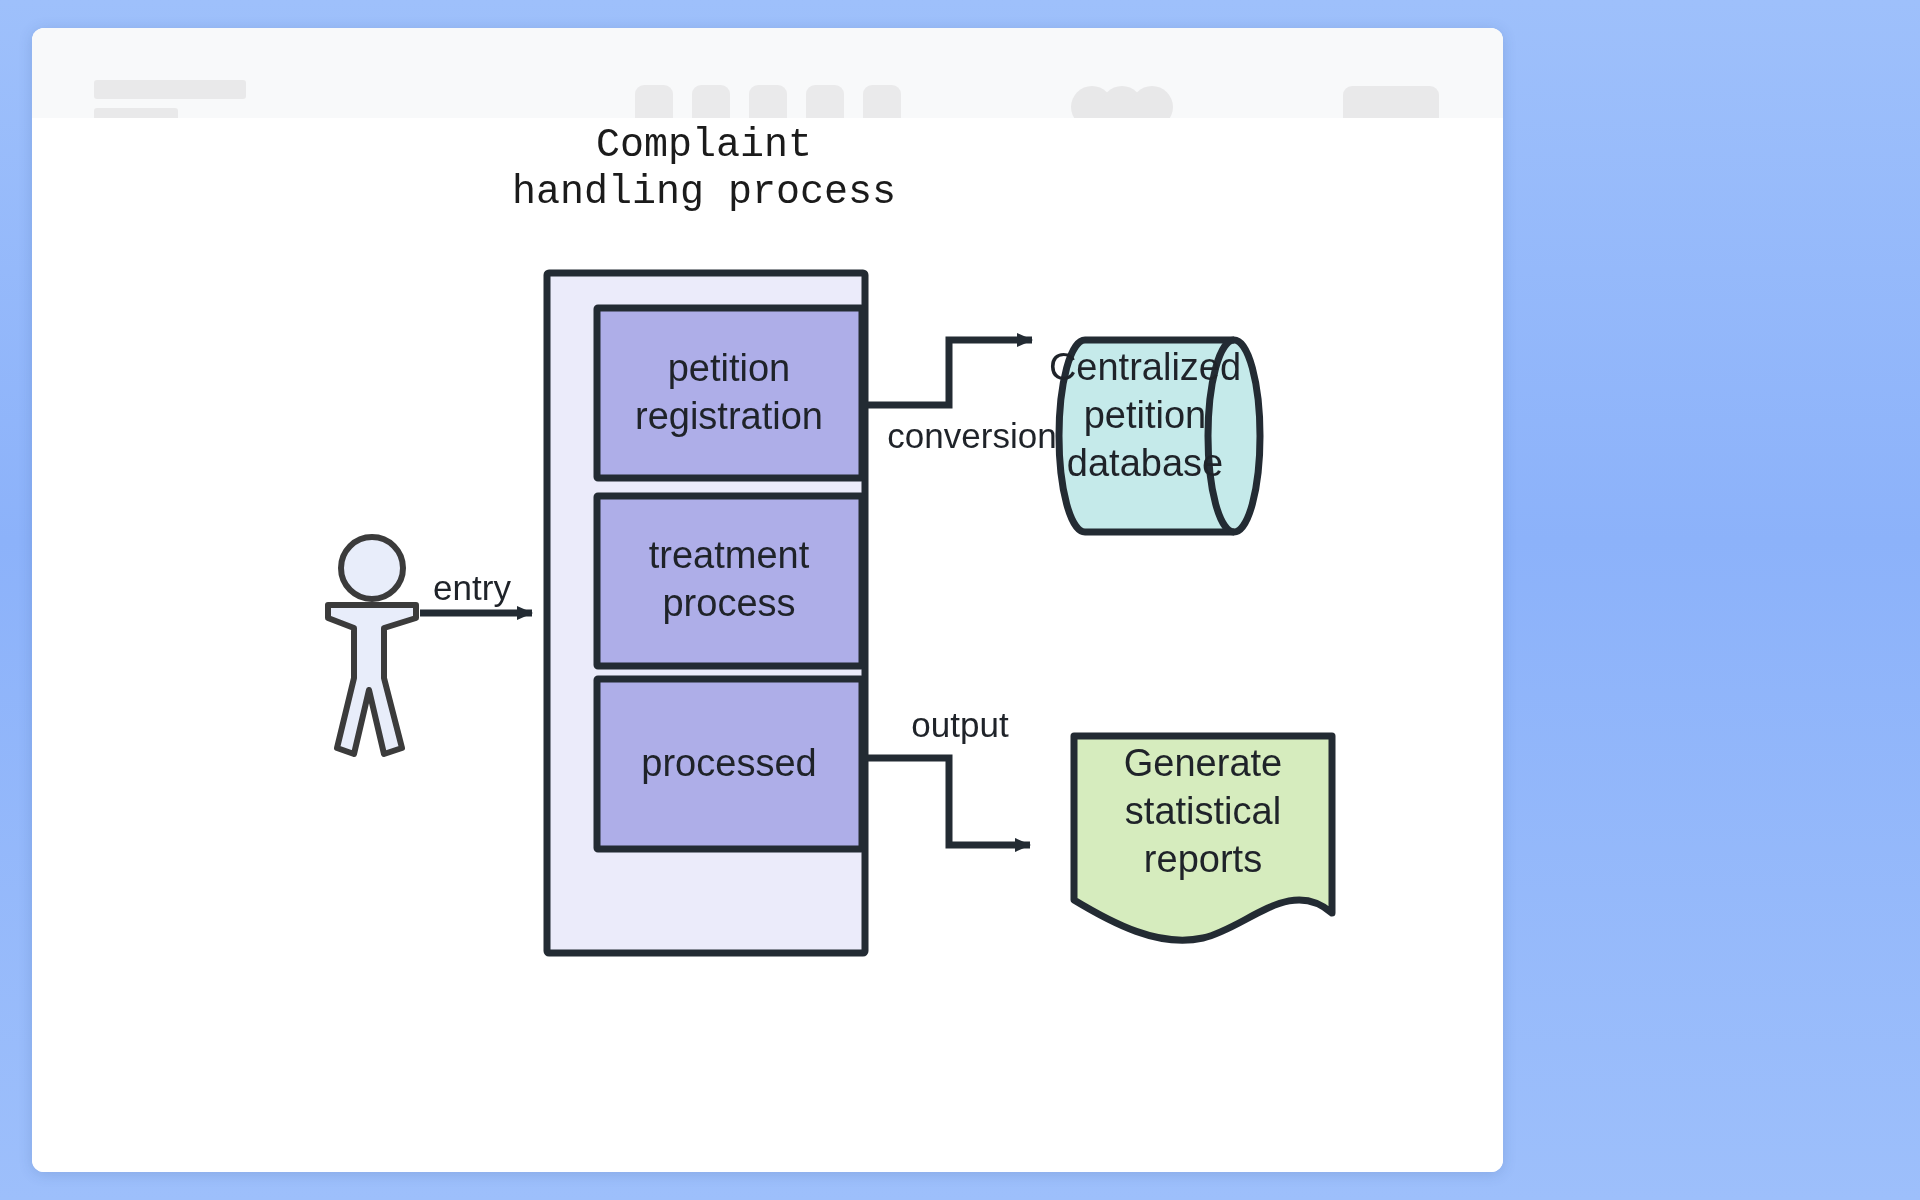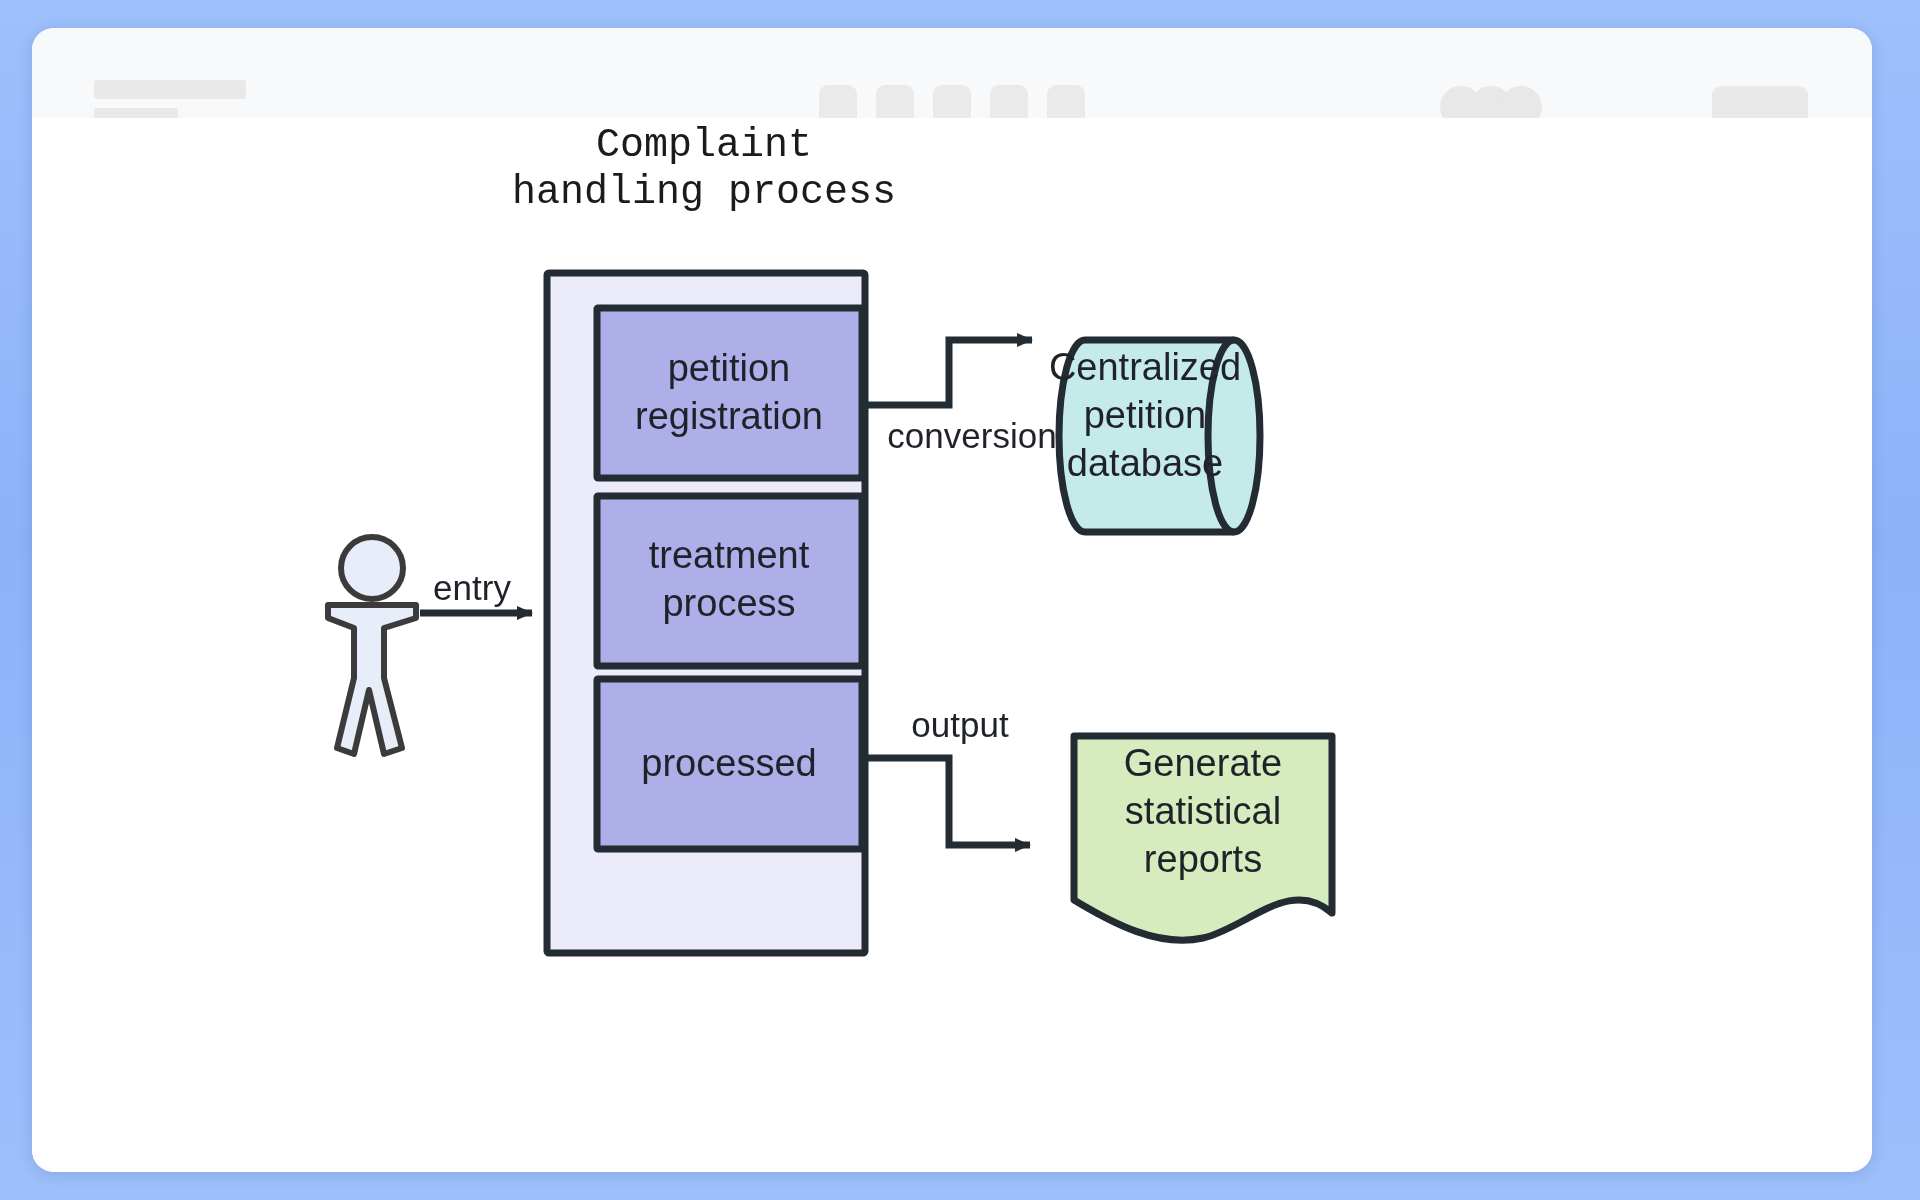--- a/index.html
+++ b/index.html
@@ -17,24 +17,24 @@
     height: 1200px;
     background: linear-gradient(180deg, #9ec0fb 0%, #8cb2fa 45%, #9dbffb 100%);
     box-sizing: border-box;
   }
 
   
   #window {
     position: absolute;
     left: 32px;
     top: 28px;
-    width: 1840px;
+    width: 1471px;
     height: 1144px;
     background: #ffffff;
-    border-radius: 22px;
+    border-radius: 12px;
     overflow: hidden;
     box-shadow: 0 2px 14px rgba(40, 70, 130, 0.18);
   }
 
   #titlebar {
     position: relative;
     height: 90px;
     background: #f8f9fa;
     border-bottom: 1px solid #f1f2f4;
   }

